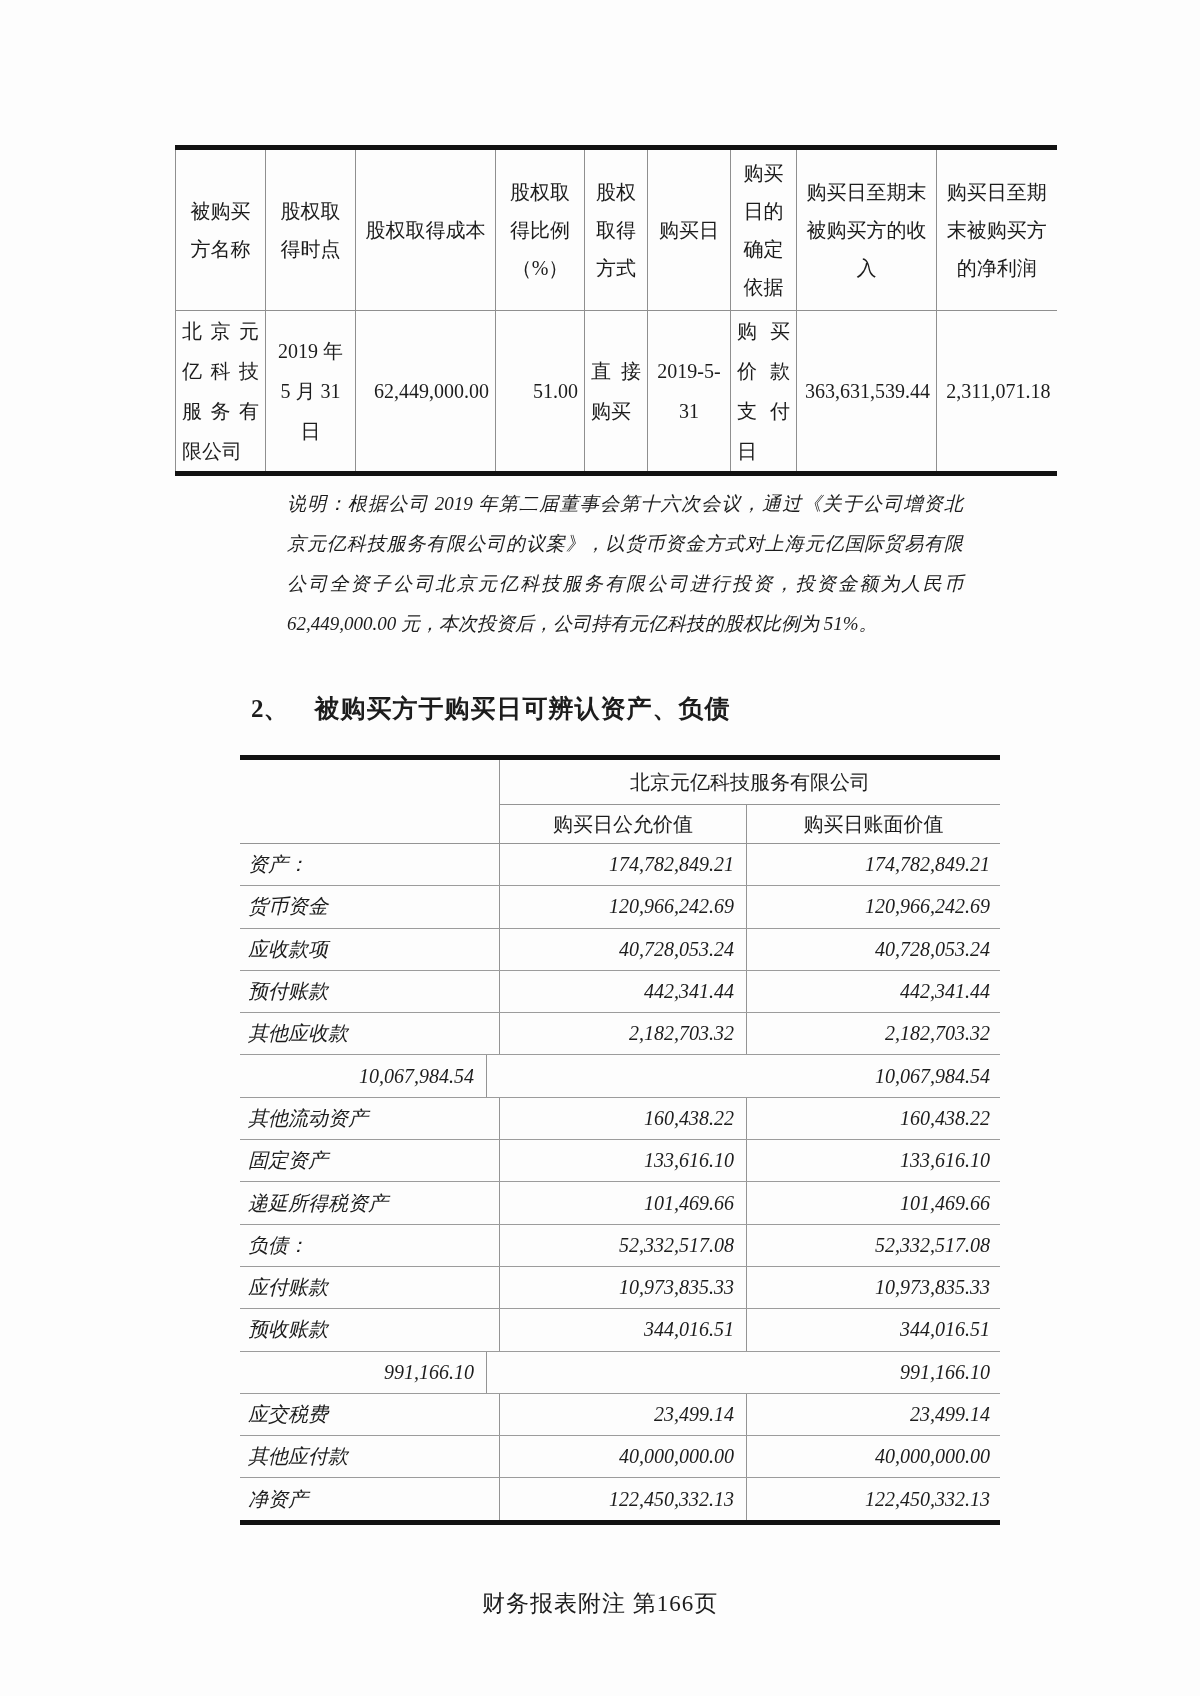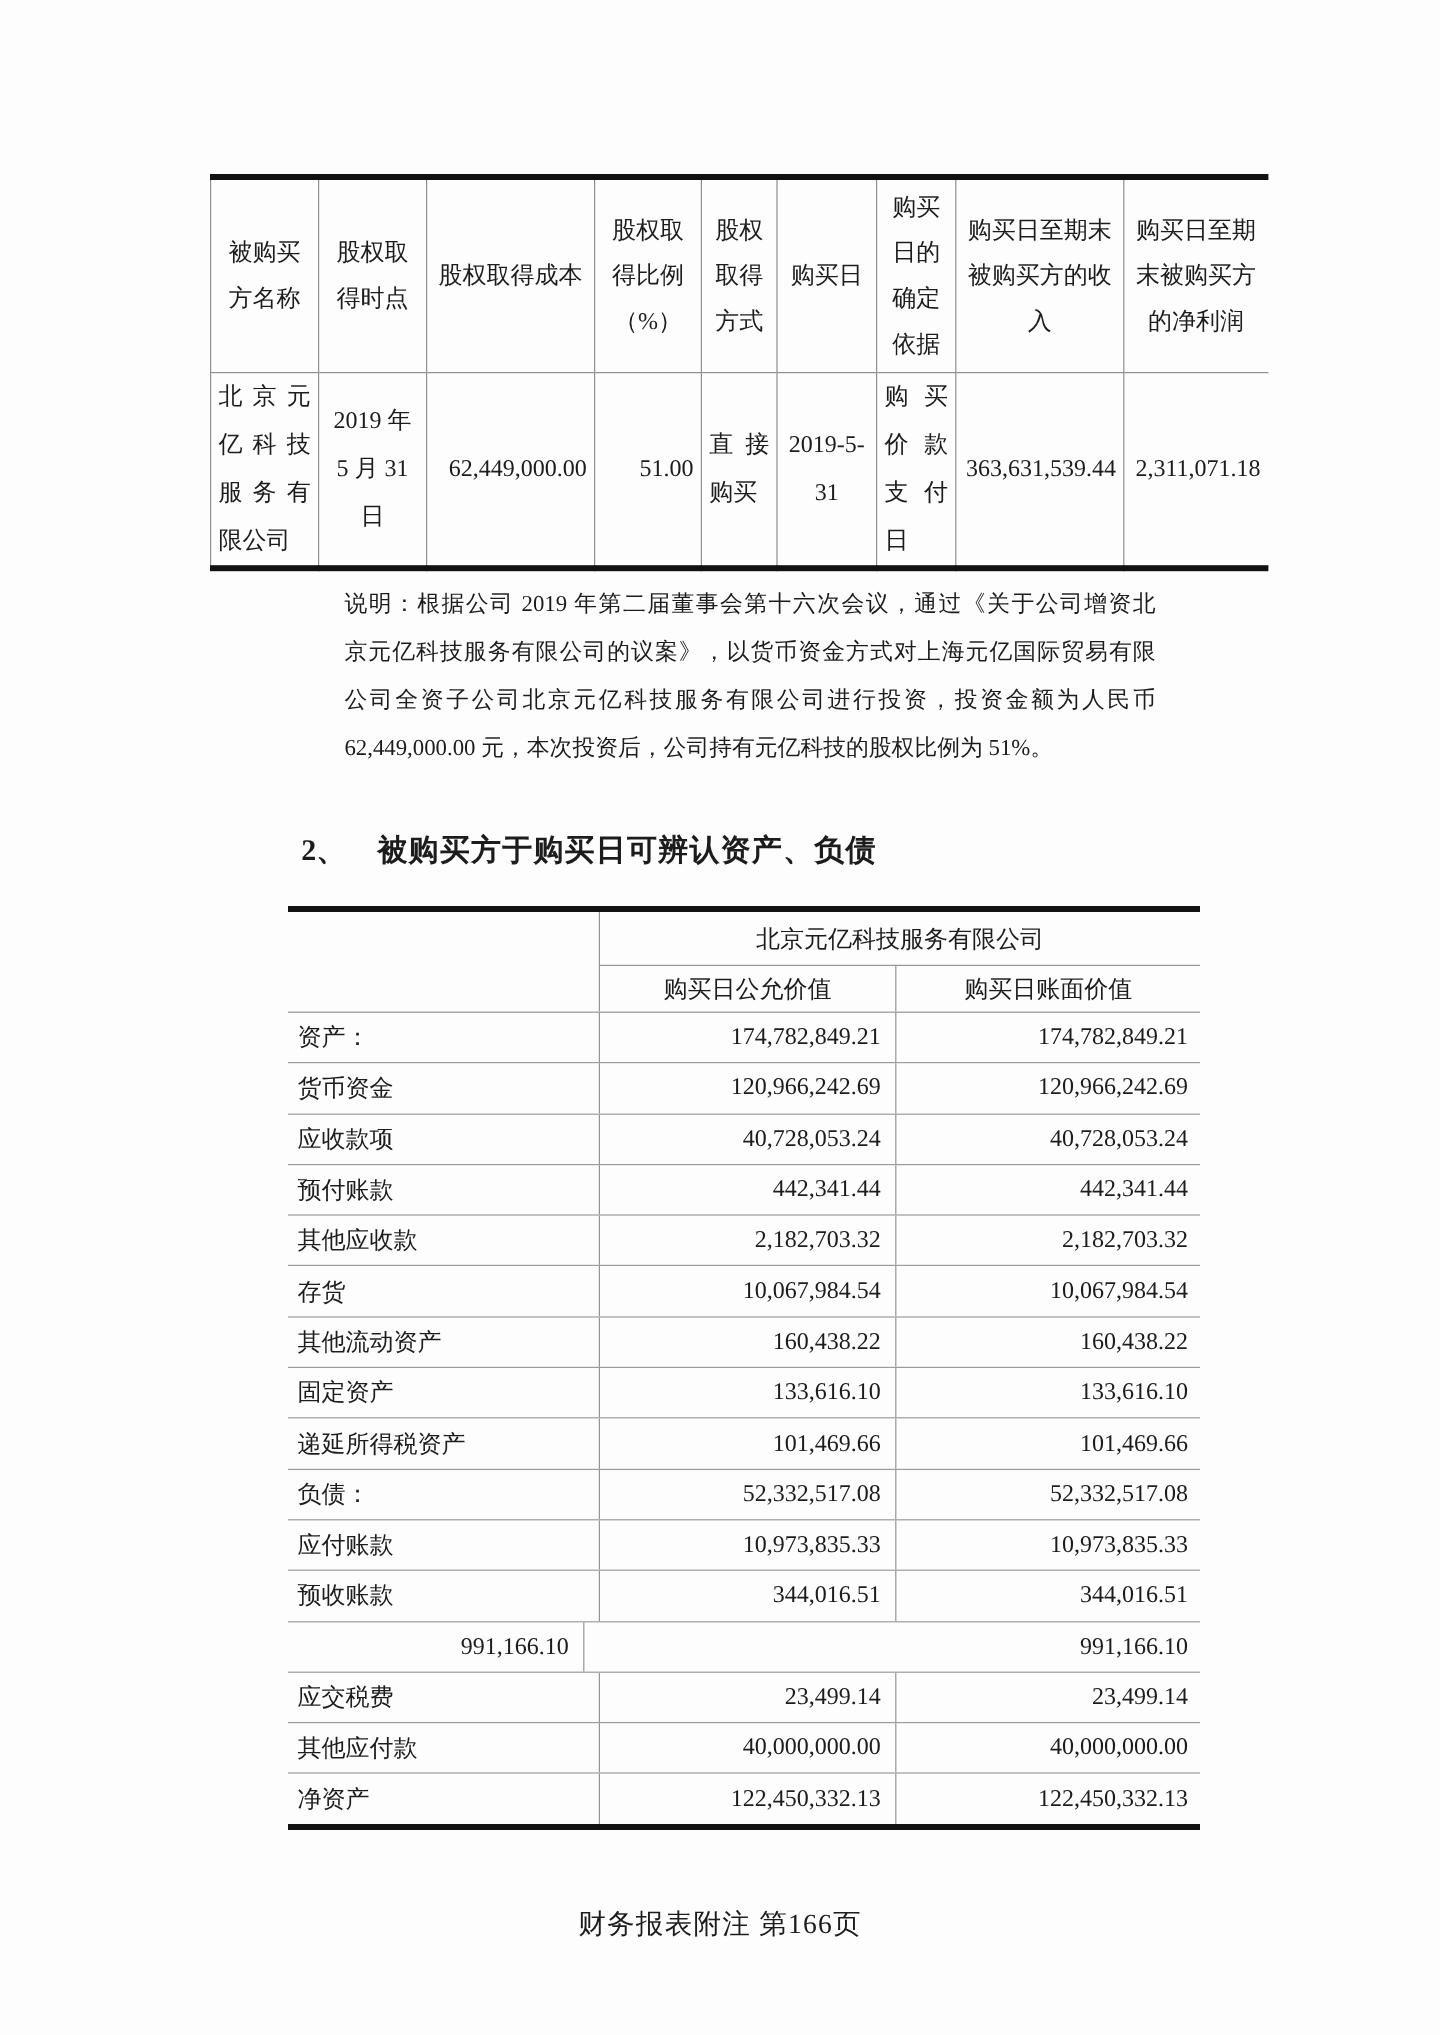--- a/index.html
+++ b/index.html
@@ -26,21 +26,21 @@
   table.t1 td:last-child { border-right:none; }
   tr.t1-head td { height:160px; text-align:center; border-bottom:1px solid #8f8f8f; }
   tr.t1-data td { height:156px; line-height:40px; }
   td.dj { text-align:justify; }
   td.dc { text-align:center; }
   td.dn { text-align:right; white-space:nowrap; padding-right:9px; }
 
   
   .note { position:absolute; left:287px; top:484px; width:676px;
           font-size:19px; line-height:40px; }
-  .note-line { text-align:justify; text-align-last:justify; }
+  .note-line { text-align:justify; text-align-last:justify;font-style:italic; }
   .note-line.last { text-align:left; text-align-last:left; }
 
   
   .sec { position:absolute; left:251px; top:692px; font-size:25px; font-weight:bold; }
   .sec-title { margin-left:26px; letter-spacing:1px; }
 
   
   .t2 { position:absolute; left:240px; top:755px; width:760px;
         border-top:5px solid #121212; border-bottom:5px solid #121212;
         font-size:20px; }
@@ -48,21 +48,21 @@
   .t2-hA .hc1 { width:260px; box-sizing:border-box; border-right:1px solid #949494; }
   .t2-hA .hspan { flex:1; display:flex; align-items:center; justify-content:center;
                   border-bottom:1px solid #949494; }
   .t2-hB { display:flex; height:38px; border-bottom:1px solid #949494; }
   .t2-hB .hc1 { width:260px; box-sizing:border-box; border-right:1px solid #949494; }
   .t2-hB .hc2 { width:247px; box-sizing:border-box; border-right:1px solid #949494;
                 display:flex; align-items:center; justify-content:center; }
   .t2-hB .hc3 { flex:1; display:flex; align-items:center; justify-content:center; }
   .t2-row { display:flex; height:41.3px; border-bottom:1px solid #9c9c9c; }
   .t2-row:last-child { border-bottom:none; }
-  .t2c { box-sizing:border-box; display:flex; align-items:center; }
+  .t2c { box-sizing:border-box; display:flex; align-items:center;font-style:italic; }
   .t2c.c1 { width:260px; padding-left:8px; border-right:1px solid #949494; }
   .t2c.c2 { width:247px; justify-content:flex-end; padding-right:12px;
             border-right:1px solid #949494; white-space:nowrap; }
   .t2c.c3 { flex:1; justify-content:flex-end; padding-right:10px; white-space:nowrap; }
 
   
   .footer { position:absolute; left:0; top:1588px; width:100%;
             text-align:center; font-size:23px; letter-spacing:1px; }
 </style>
 </head>
@@ -149,21 +149,20 @@
           <div class="t2c c1">预付账款</div>
           <div class="t2c c2">442,341.44</div>
           <div class="t2c c3">442,341.44</div>
         </div>
         <div class="t2-row">
           <div class="t2c c1">其他应收款</div>
           <div class="t2c c2">2,182,703.32</div>
           <div class="t2c c3">2,182,703.32</div>
         </div>
         <div class="t2-row">
-          <div class="t2c c1">存货</div>
           <div class="t2c c2">10,067,984.54</div>
           <div class="t2c c3">10,067,984.54</div>
         </div>
         <div class="t2-row">
           <div class="t2c c1">其他流动资产</div>
           <div class="t2c c2">160,438.22</div>
           <div class="t2c c3">160,438.22</div>
         </div>
         <div class="t2-row">
           <div class="t2c c1">固定资产</div>

